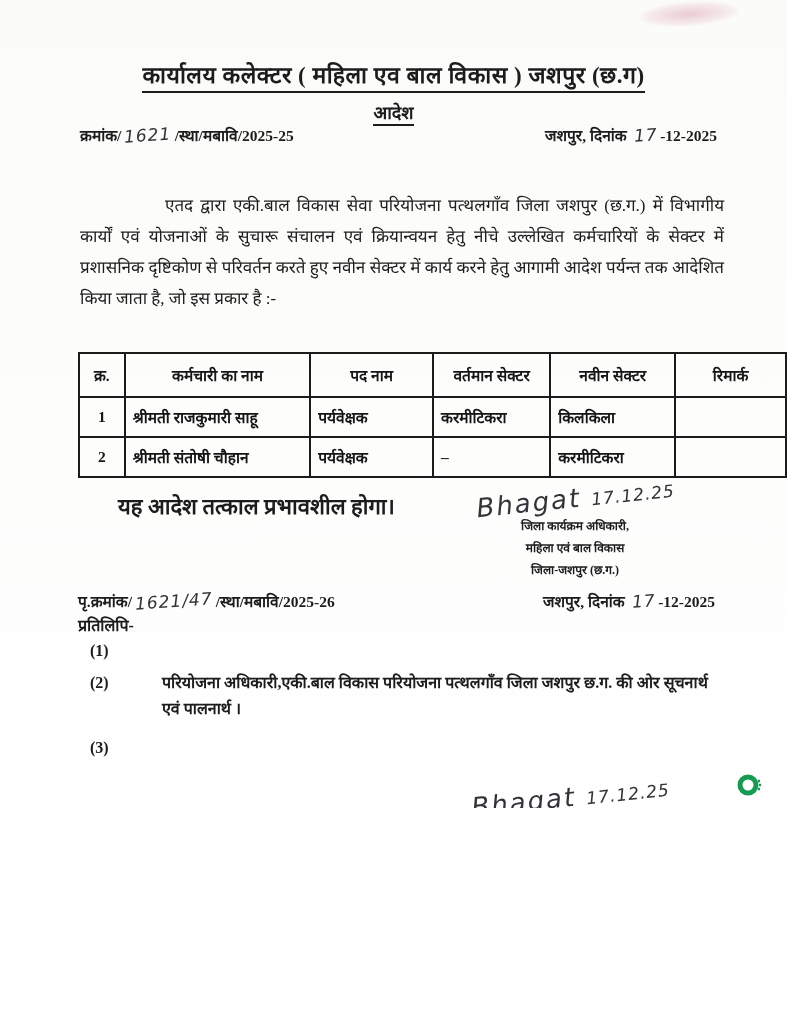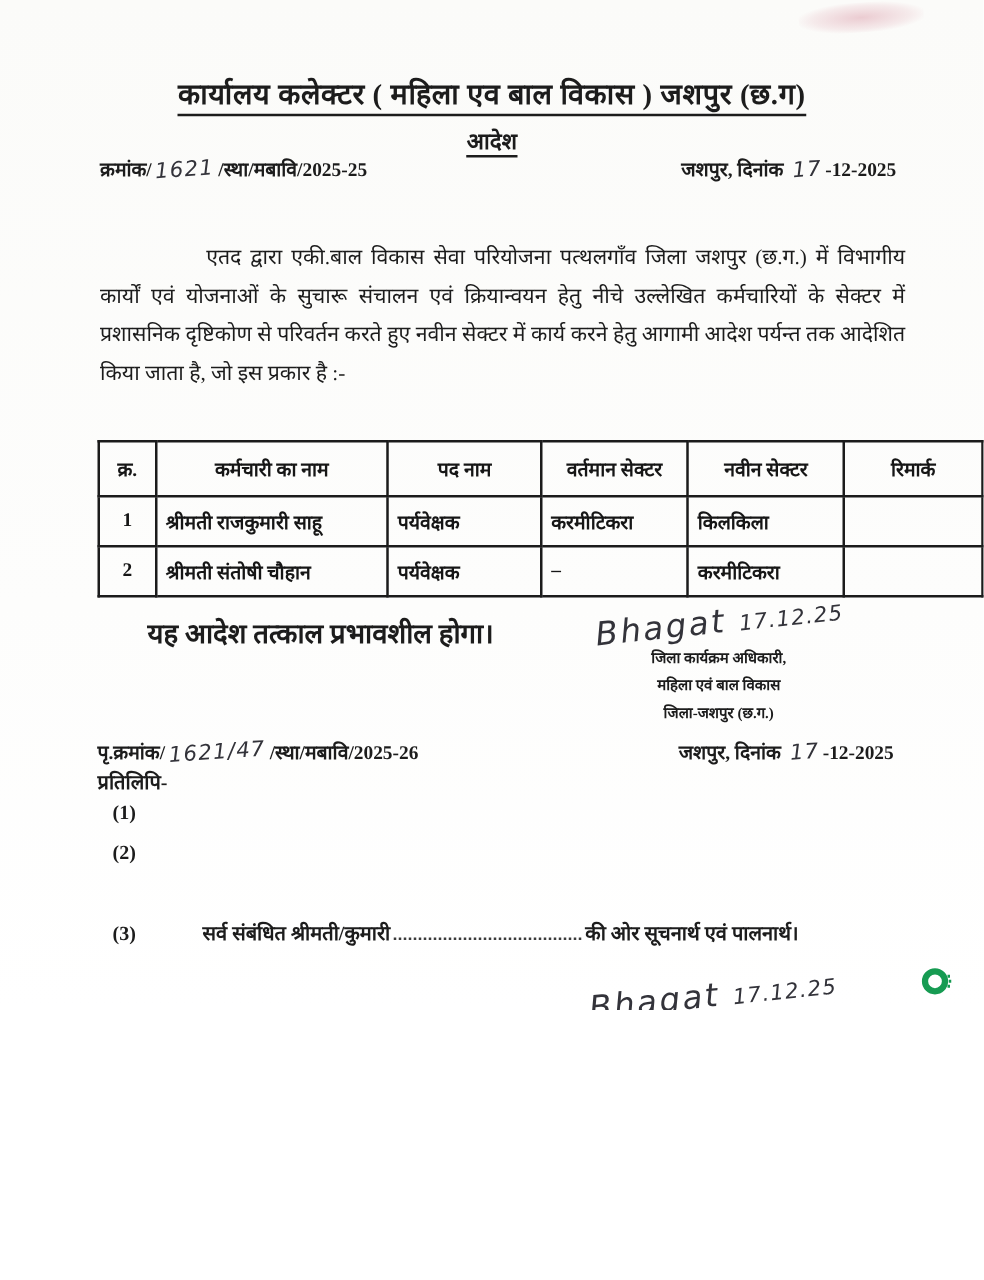--- a/index.html
+++ b/index.html
@@ -200,27 +200,25 @@
   </div>
 
   <div class="copy-label">प्रतिलिपि-</div>
 
   <div class="copy-item copy-item-1">
     <span>(1)</span>
   </div>
 
   <div class="copy-item copy-item-2">
     <span>(2)</span>
+    <span>परियोजना अधिकारी,एकी.बाल विकास परियोजना पत्थलगाँव जिला जशपुर छ.ग. की ओर सूचनार्थ एवं पालनार्थ ।</span>
   </div>
 
   <div class="copy-item copy-item-3">
     <span>(3)</span>
-    <span>
-      <span>सर्व संबंधित श्रीमती/कुमारी</span><span class="blank-line"></span><span>की ओर सूचनार्थ एवं पालनार्थ।</span>
-    </span>
   </div>
 
   <div class="sig-block sig-bottom">
     <div class="hand scribble">
       <span>Bhagat</span>
       <span class="sdate">17.12.25</span>
     </div>
     <div class="sig-line">जिला कार्यक्रम अधिकारी,</div>
     <div class="sig-line">महिला एवं बाल विकास</div>
     <div class="sig-line">जिला-जशपुर (छ.ग.)</div>

